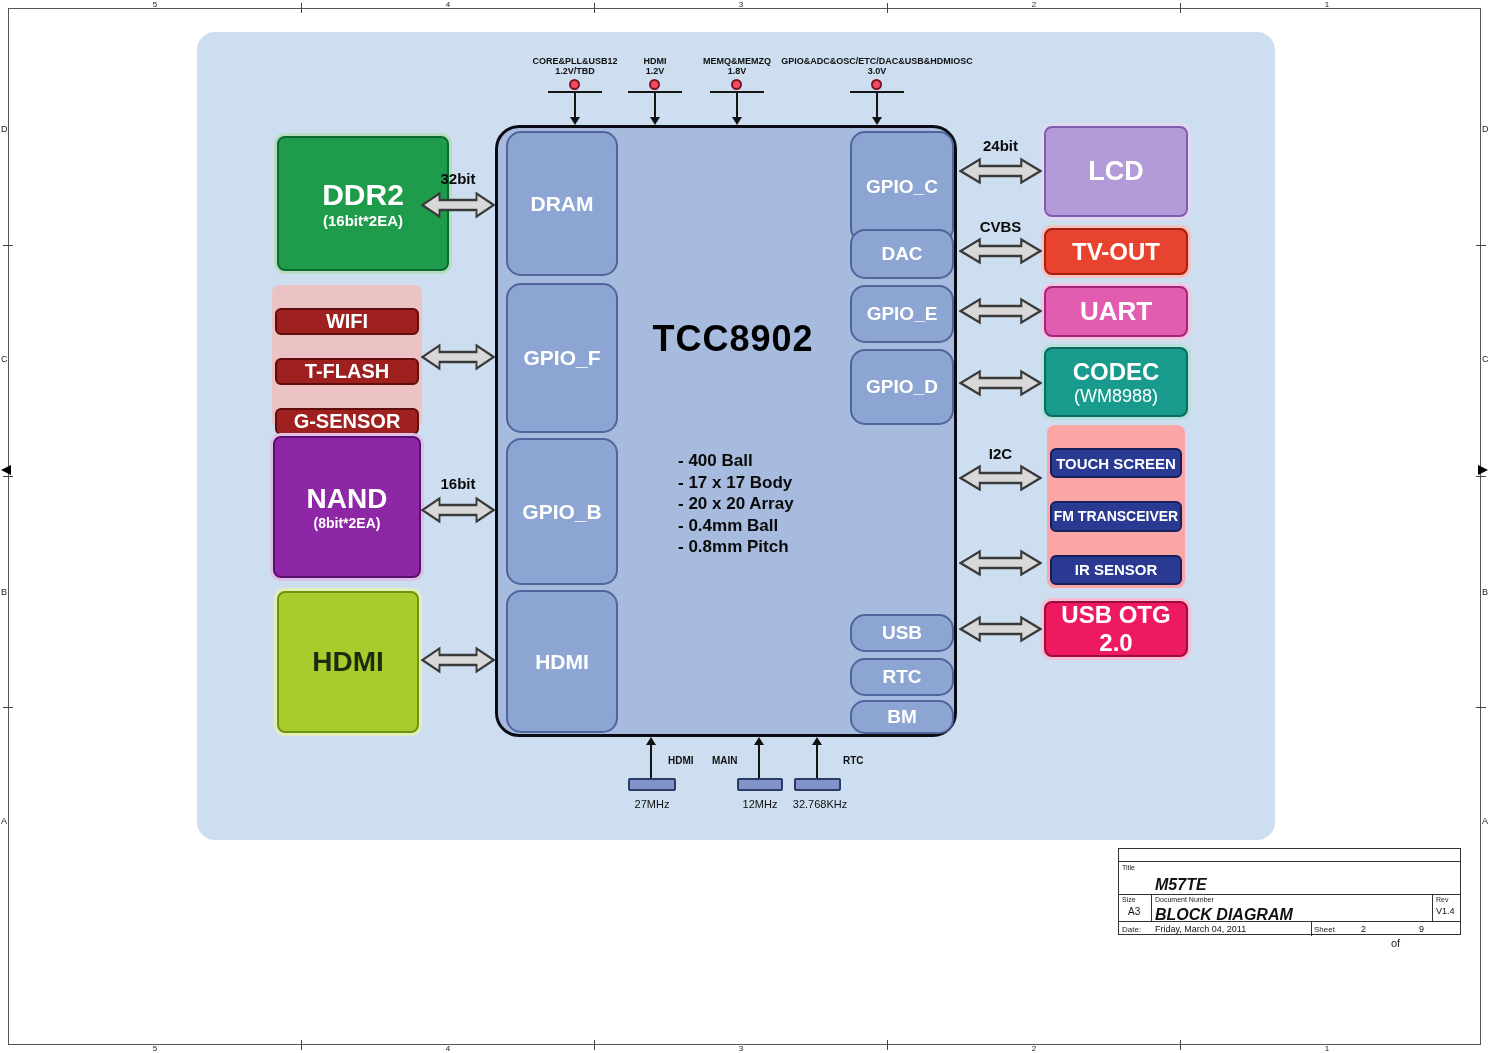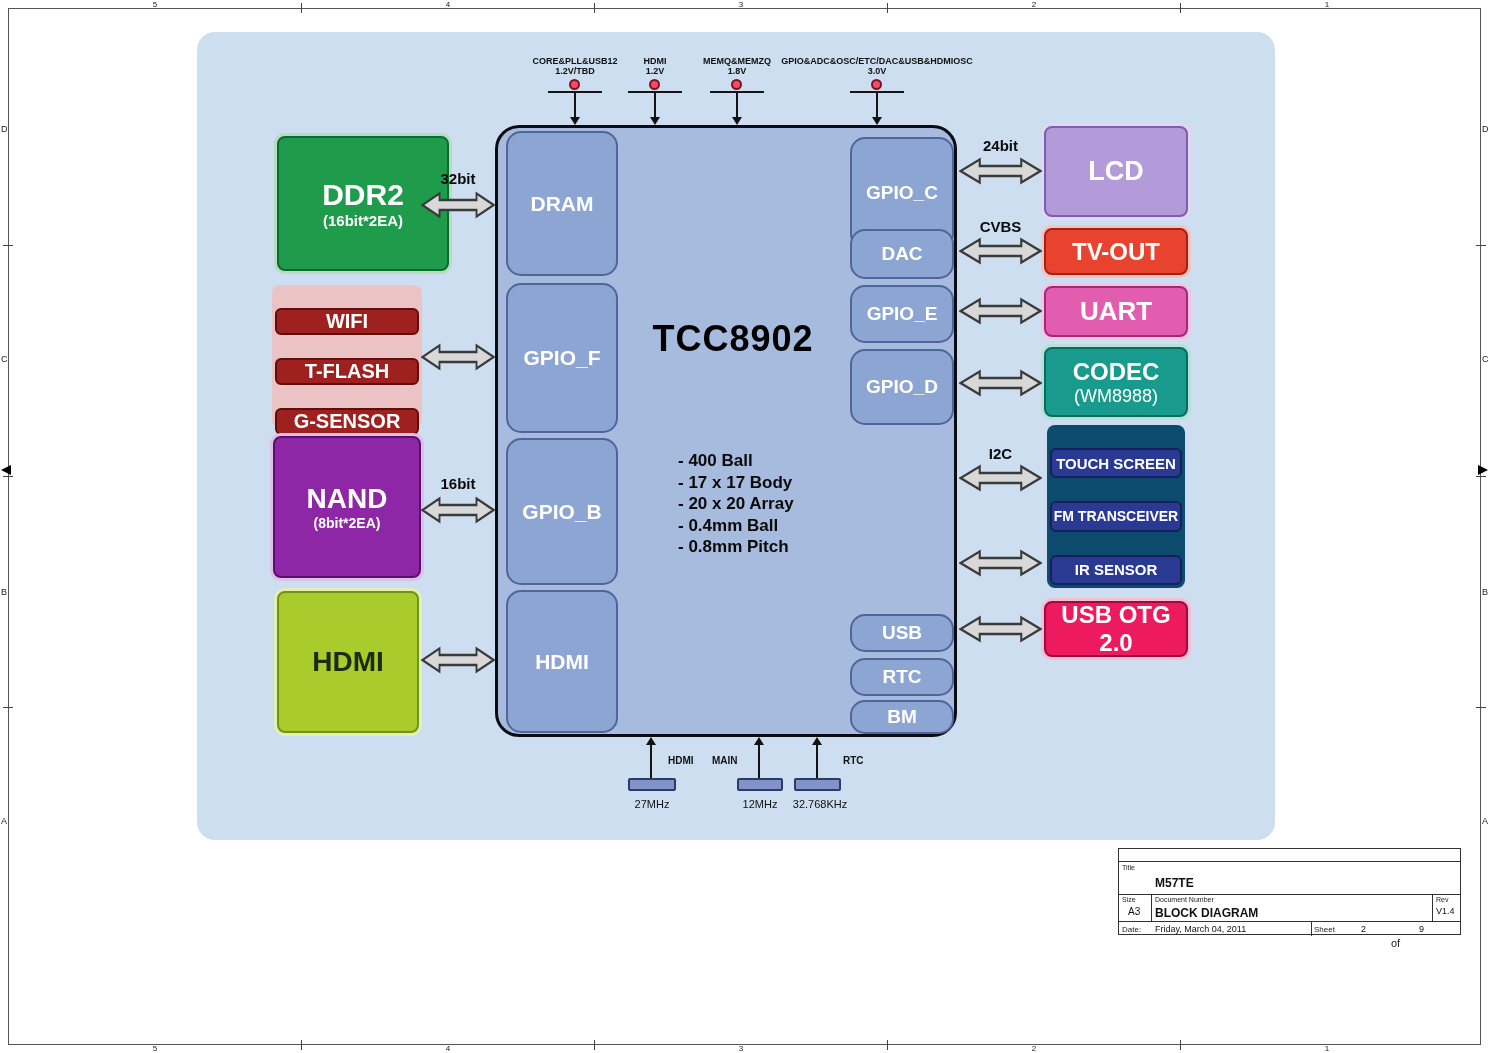--- a/index.html
+++ b/index.html
@@ -31,21 +31,21 @@
   .b-ddr2   { background:#1e9b4b; border:2px solid #0a6b30; box-shadow:0 0 0 3px #b7dcc2; }
   .b-nand   { background:#8e27a6; border:2px solid #5a0f70; box-shadow:0 0 0 3px #dcc0e6; }
   .b-hdmi   { background:#a9cc2c; border:2px solid #6f9414; box-shadow:0 0 0 3px #e3efb6; color:#1e2a12; }
   .b-lcd    { background:#b29bd8; border:2px solid #7d5fb2; box-shadow:0 0 0 3px #e2d8f1; }
   .b-tvout  { background:#e8432f; border:2px solid #a51f12; box-shadow:0 0 0 3px #f6c2bb; }
   .b-uart   { background:#e25cb0; border:2px solid #a52878; box-shadow:0 0 0 3px #f4c6e1; }
   .b-codec  { background:#189b8c; border:2px solid #0a6a5e; box-shadow:0 0 0 3px #b6e1da; }
   .b-usbotg { background:#ee1a60; border:2px solid #9c0c3a; box-shadow:0 0 0 3px #f8bdd3; }
   .grp { position:absolute; display:flex; flex-direction:column; gap:3px; padding:3px; border-radius:8px; }
   .g-storage { background:#ecc3c5; }
-  .g-io { background:#0c4a6e; }
+  .g-io { background:#fca5a5; }
   .g-storage .gblk { background:#9e2120; border:2px solid #5f0d0d; }
   .g-io .gblk { background:#2a3a92; border:2px solid #16205c; }
   .gblk { flex:1; display:flex; align-items:center; justify-content:center; border-radius:6px; color:#fff; font-weight:bold; text-align:center; line-height:1.15;margin-top:20px; }
 
   
   .bus { position:absolute; }
   .bus-label { position:absolute; font-size:15px; font-weight:bold; color:#0a0a0a; text-align:center; }
 
   
   .pwr-name { position:absolute; font-size:9px; font-weight:bold; white-space:nowrap; transform:translateX(-50%); color:#101010; }
@@ -57,21 +57,21 @@
   .crystal { position:absolute; height:13px; background:#8193c9; border:2px solid #2e3a66; border-radius:2px; }
   .clk-port { position:absolute; font-size:10px; font-weight:bold; color:#101010; }
   .clk-freq { position:absolute; font-size:11px; color:#101010; text-align:left; transform:translateX(-50%); white-space:nowrap; }
 
   
   .tb { position:absolute; left:1118px; top:848px; width:343px; height:87px; border:1px solid #333; background:#fff; }
   .tb .line-h { position:absolute; left:0; width:100%; height:1px; background:#333; }
   .tb .line-v { position:absolute; width:1px; background:#333; }
   .tb-lab { position:absolute; font-size:7px; color:#222; }
   .tb-val { position:absolute; font-size:9px; color:#111; }
-  .tb-big { position:absolute; font-size:12px; font-weight:bold; color:#111; }
+  .tb-big { position:absolute; font-size:16px; font-weight:bold; color:#111;font-style:italic; }
 </style>
 </head>
 <body>
 
 <div class="frame"></div>
 
 <div class="ruler" style="left:155px;top:0">5</div>
 <div class="ruler" style="left:448px;top:0">4</div>
 <div class="ruler" style="left:741px;top:0">3</div>
 <div class="ruler" style="left:1034px;top:0">2</div>
@@ -120,21 +120,21 @@
     <div>- 20 x 20 Array</div>
     <div>- 0.4mm Ball</div>
     <div>- 0.8mm Pitch</div>
   </div>
 
   <div class="port port-l" style="top:155px;height:150px">GPIO_F</div>
   <div class="port port-l" style="top:3px;height:145px">DRAM</div>
   <div class="port port-l" style="top:310px;height:147px">GPIO_B</div>
   <div class="port port-l" style="top:462px;height:143px">HDMI</div>
 
-  <div class="port port-r" style="top:9px;height:112px">GPIO_C</div>
+  <div class="port port-r" style="top:3px;height:112px">GPIO_C</div>
   <div class="port port-r" style="top:101px;height:50px">DAC</div>
   <div class="port port-r" style="top:157px;height:58px">GPIO_E</div>
   <div class="port port-r" style="top:221px;height:76px">GPIO_D</div>
   <div class="port port-r" style="top:486px;height:38px">USB</div>
   <div class="port port-r" style="top:530px;height:38px">RTC</div>
   <div class="port port-r" style="top:572px;height:34px">BM</div>
 </div>
 
 <div class="blk b-ddr2" style="left:277px;top:136px;width:172px;height:135px">
   <div style="font-size:30px">DDR2</div>

